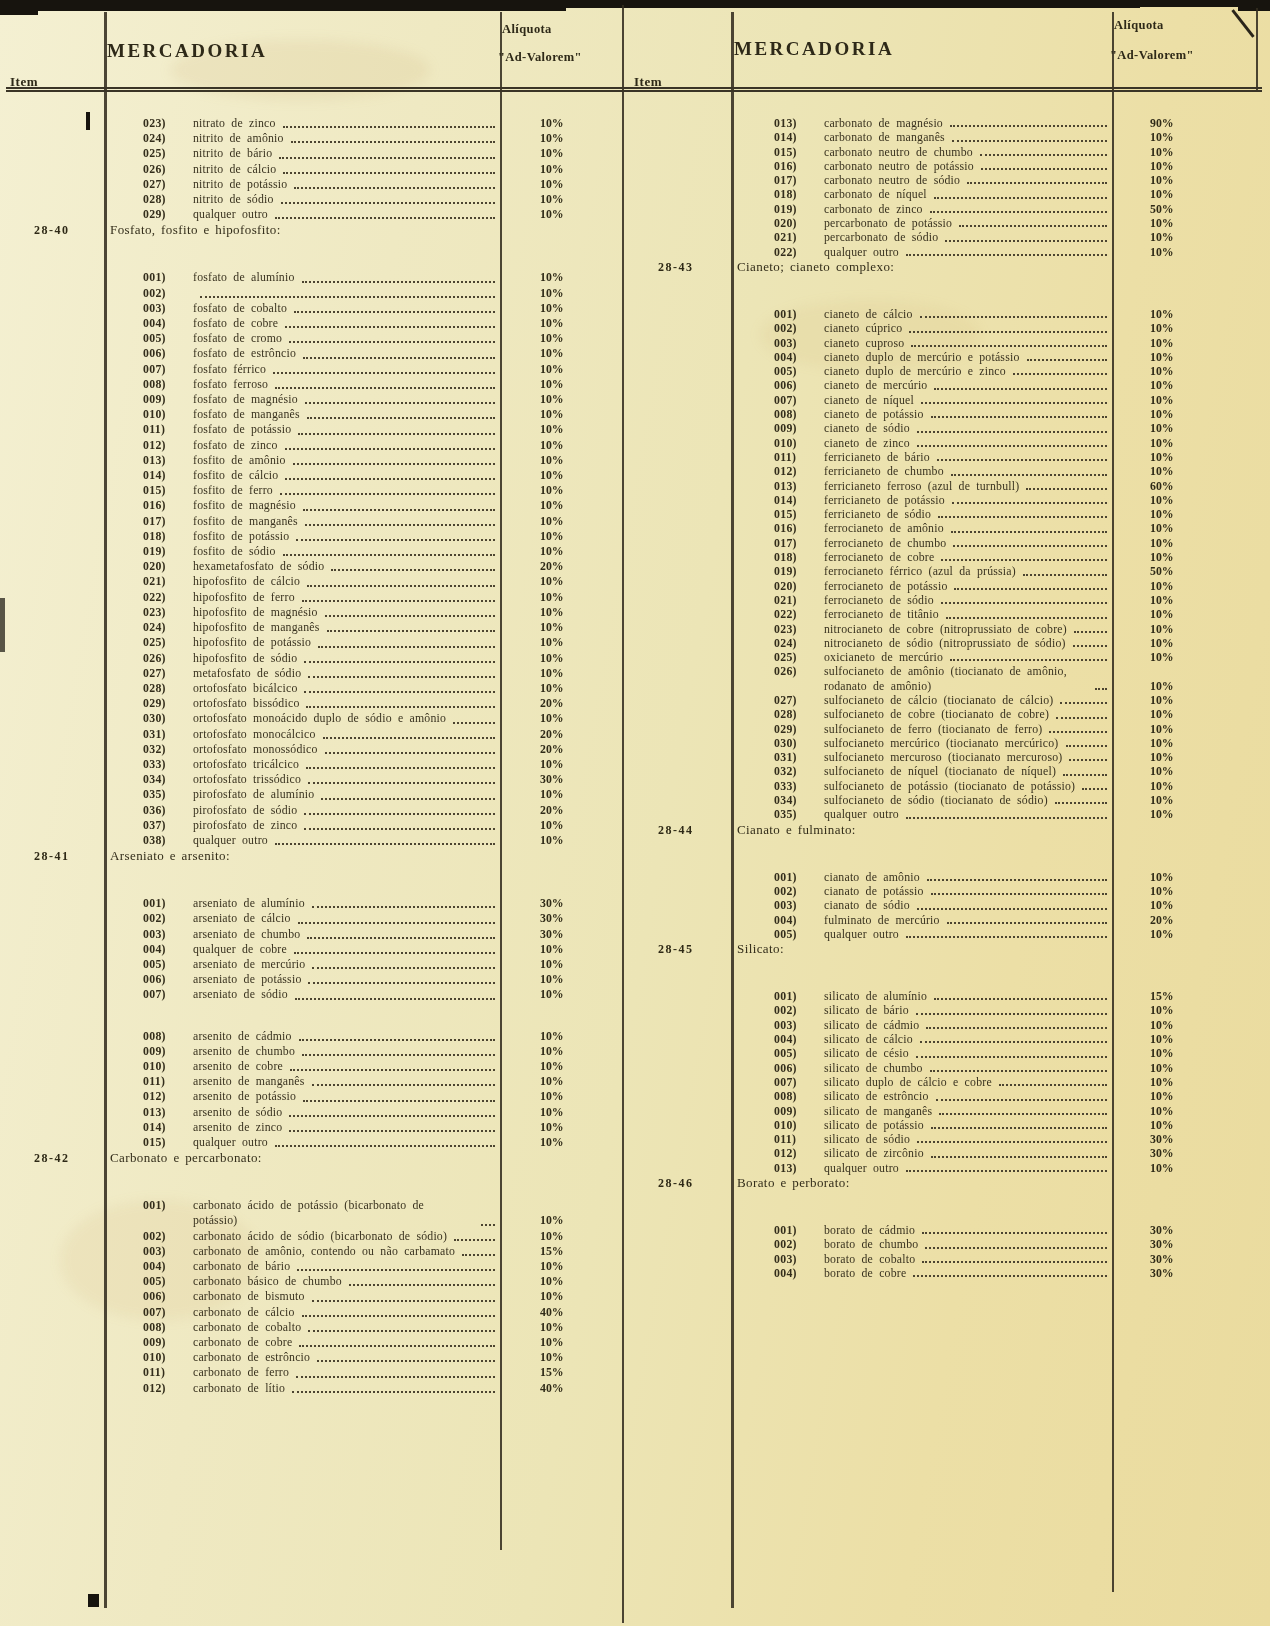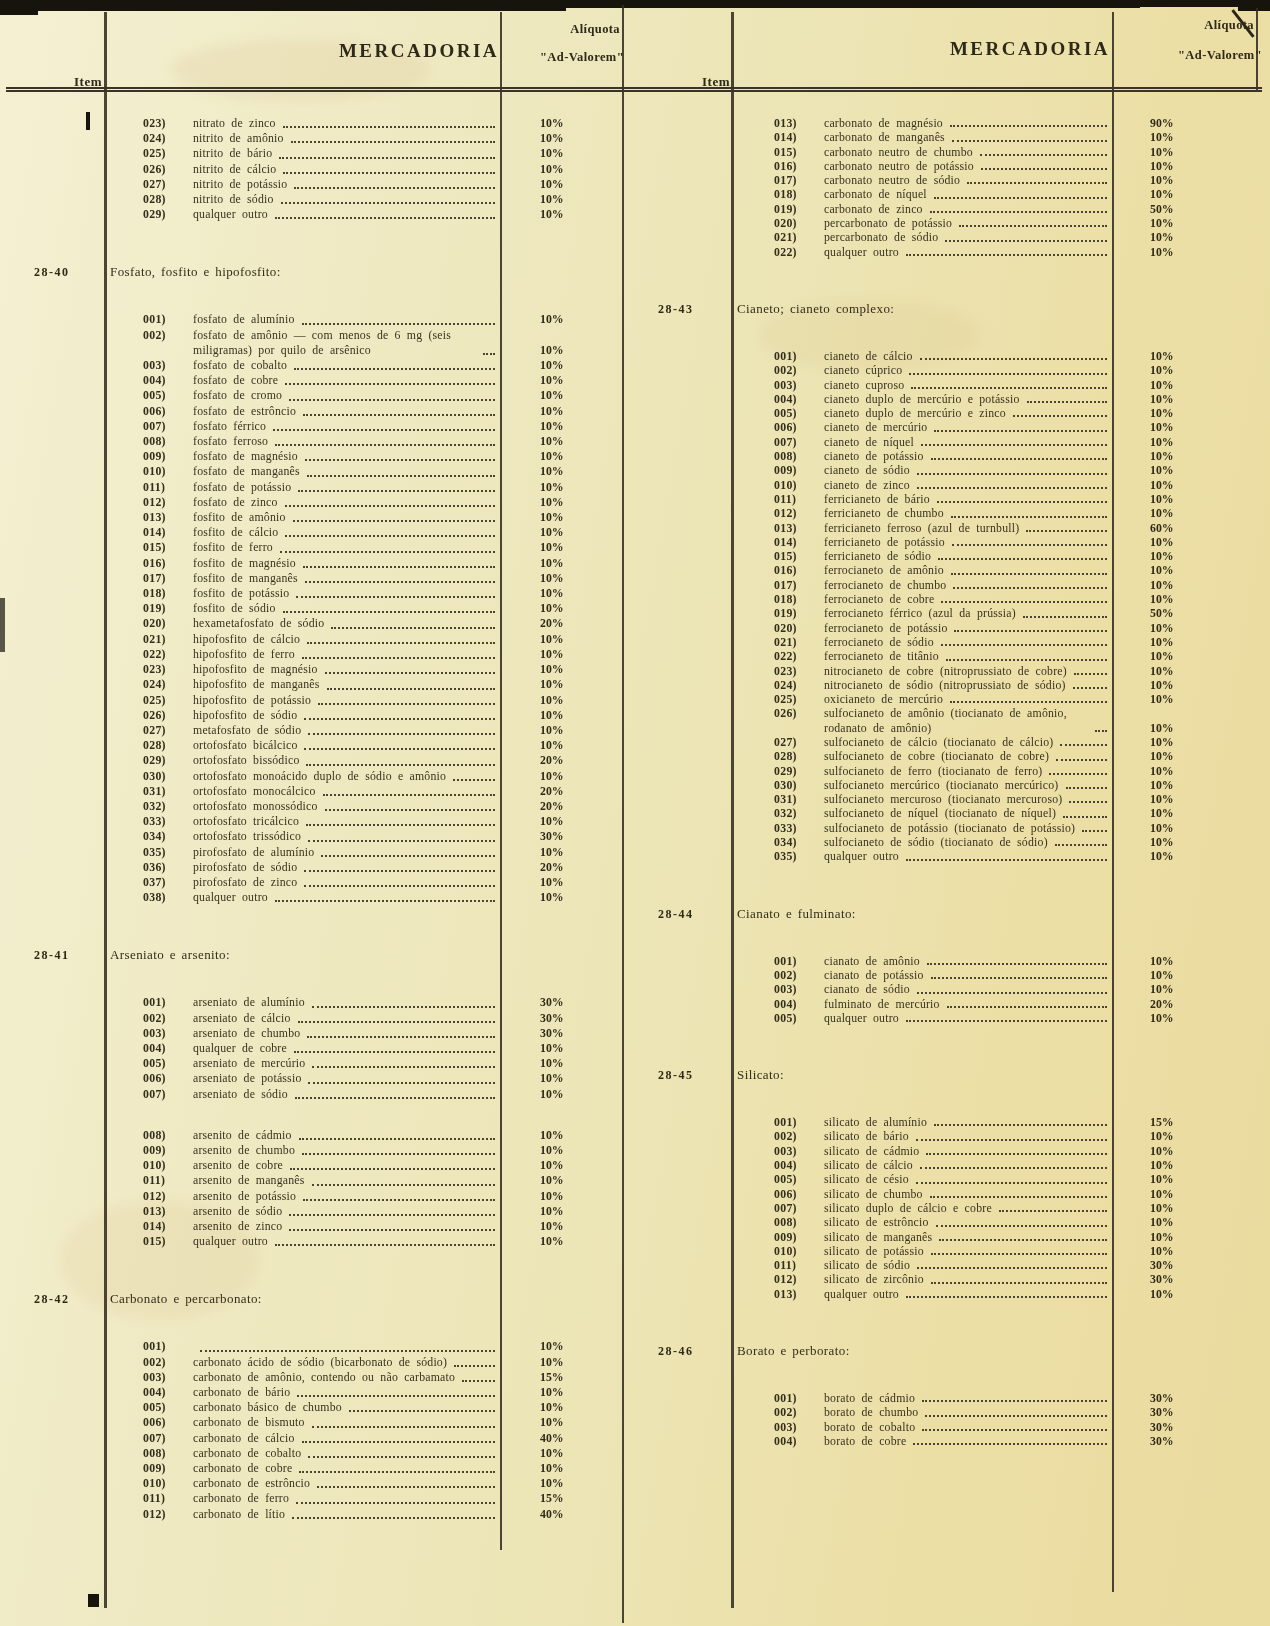--- a/index.html
+++ b/index.html
@@ -11,29 +11,29 @@
   }
   
   .blot{position:absolute; background:#17140e;}
   .fox{position:absolute; border-radius:50%; filter:blur(6px); pointer-events:none;}
   .diag{position:absolute; width:34px; height:3px; background:#2a251a; transform:rotate(52deg);}
   
   .vl{position:absolute; background:rgba(52,46,32,.88);}
   .hrule{position:absolute; left:6px; width:1256px; height:5px;
     background:linear-gradient(#3a3426 0 1.6px, rgba(0,0,0,0) 1.6px 3px, #3a3426 3px 4.6px);}
   
-  .hcell{position:absolute; text-align:right; font-weight:700; color:#2e2918;}
+  .hcell{position:absolute; text-align:left; font-weight:700; color:#2e2918;}
   .h-item{font-size:13px; letter-spacing:.5px;margin-top:36px;}
   .h-merc{font-size:19px; letter-spacing:2.5px;}
   .h-aliq{font-size:12.5px; letter-spacing:.4px;}
   
   .tcol{position:absolute; top:100px; height:1516px; overflow:hidden;}
   .tcol.left {left:8px;   width:584px; --itemsml:135px; --titleml:102px; --codel:26px; --pctw:92px; --pctpad:40px; --lh:15.2px;}
   .tcol.right{left:628px;  width:582px; --itemsml:146px; --titleml:109px; --codel:30px; --pctw:98px; --pctpad:38px; --lh:14.3px;}
-  .section{position:relative; margin-top:42px;}
+  .section{position:relative; }
   .section.cont{margin-top:26px;}
   .tcol .section:first-child{margin-top:16px;}
   .code{position:absolute; left:var(--codel); top:1px; font-weight:700; font-size:12px; letter-spacing:1.5px; color:#2e2916;}
   .title{margin-left:var(--titleml); font-size:13px; line-height:15px; letter-spacing:.4px; word-spacing:2px; color:#332d1a;}
   .items{margin-left:var(--itemsml); margin-top:33px;}
   .section.cont .items{margin-top:0;}
   .row{display:flex; align-items:flex-end; line-height:var(--lh); font-size:11.8px;}
   .num{flex:0 0 50px; align-self:flex-start; font-weight:700; letter-spacing:.3px; color:#332d1b;}
   .desc{flex:0 1 auto; word-spacing:3px; letter-spacing:.2px;}
   .leader{flex:1 1 14px; min-width:12px; border-bottom:2px dotted #4c4430; margin:0 5px 3px 7px; align-self:flex-end;}
@@ -129,21 +129,20 @@
         <div class="title">Fosfato, fosfito e hipofosfito:</div>
         <div class="items">
           <div class="row">
             <span class="num">001)</span>
             <span class="desc">fosfato de alumínio</span>
             <span class="leader"></span>
             <span class="pct">10%</span>
           </div>
           <div class="row">
             <span class="num">002)</span>
-            <span class="desc">fosfato de amônio — com menos de 6 mg (seis miligramas) por quilo de arsênico</span>
             <span class="leader"></span>
             <span class="pct">10%</span>
           </div>
           <div class="row">
             <span class="num">003)</span>
             <span class="desc">fosfato de cobalto</span>
             <span class="leader"></span>
             <span class="pct">10%</span>
           </div>
           <div class="row">
@@ -457,20 +456,21 @@
             <span class="pct">10%</span>
           </div>
         </div>
       </div>
       <div class="section">
         <div class="code">28-42</div>
         <div class="title">Carbonato e percarbonato:</div>
         <div class="items">
           <div class="row">
             <span class="num">001)</span>
+            <span class="desc">carbonato ácido de potássio (bicarbonato de potássio)</span>
             <span class="leader"></span>
             <span class="pct">10%</span>
           </div>
           <div class="row">
             <span class="num">002)</span>
             <span class="desc">carbonato ácido de sódio (bicarbonato de sódio)</span>
             <span class="leader"></span>
             <span class="pct">10%</span>
           </div>
           <div class="row">

